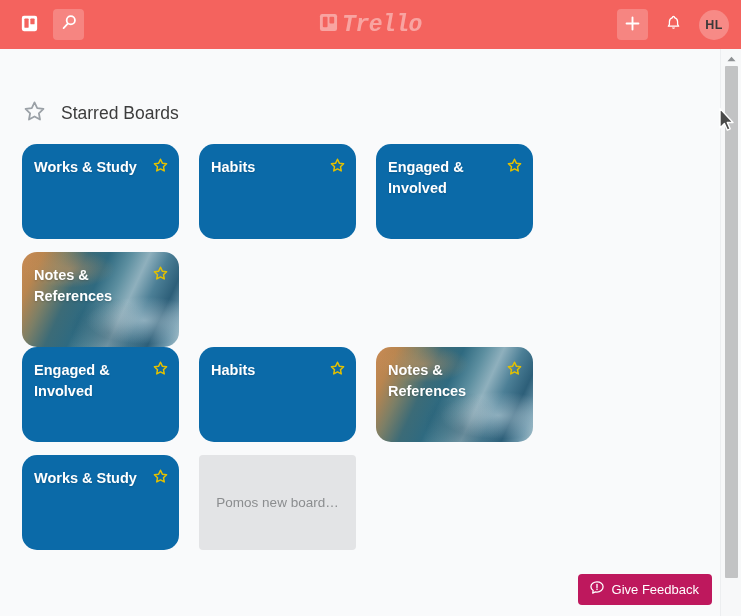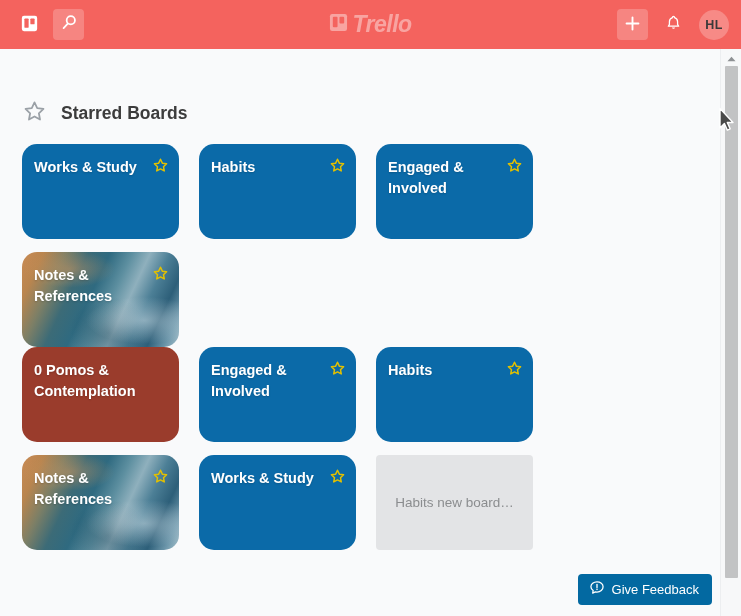--- a/index.html
+++ b/index.html
@@ -49,21 +49,21 @@
     justify-content: center;
     pointer-events: none;
   }
   .logo {
     display: flex;
     align-items: center;
     gap: 4px;
     opacity: 0.42;
   }
   .logo-text {
-    font-family: Liberation Sans, sans-serif;
+    font-family: Liberation Mono, monospace;
     font-style: italic;
     font-weight: 700;
     font-size: 23px;
     color: #ffffff;
     letter-spacing: -0.5px;
   }
 
   .header-right {
     position: absolute;
     right: 12px;
@@ -104,21 +104,21 @@
     align-items: center;
     gap: 14px;
     height: 34px;
     margin-top: 46px;
     margin-bottom: 14px;
   }
   .section-head.first { margin-top: 47px; }
   .section-title {
     font-size: 17.5px;
     color: #3c3c3c;
-    font-weight: 700;
+    font-weight: 400;
   }
 
   .board-grid {
     display: flex;
     flex-wrap: wrap;
     gap: 13px 20px;
   }
   .board {
     position: relative;
     width: 157px;
@@ -183,21 +183,21 @@
     font-size: 13.5px;
   }
 
   
   .feedback {
     position: absolute;
     right: 29px;
     bottom: 11px;
     height: 31px;
     padding: 0 13px 0 11px;
-    background: #0369a1;
+    background: #be185d;
     border: none;
     border-radius: 4px;
     color: #ffffff;
     font-size: 13px;
     display: flex;
     align-items: center;
     gap: 7px;
     cursor: pointer;
     font-family: "Liberation Sans", sans-serif;
   }
@@ -341,23 +341,20 @@
         <span class="board-star">
           <svg width="17" height="17" viewBox="0 0 24 24" aria-hidden="true">
             <path d="M12 3.2l2.6 5.5 6 .8-4.4 4.2 1.1 6-5.3-2.9-5.3 2.9 1.1-6L3.4 9.5l6-.8z" fill="none" stroke="#e3c000" stroke-width="2.1" stroke-linejoin="round"></path>
           </svg>
         </span>
       </div>
     </div>
 
 
     <div class="board-grid">
-      <div class="board" style="background:#9a3c2c">
-        <div class="board-title">0 Pomos &amp; Contemplation</div>
-      </div>
 
       <div class="board" style="background:#0b6aa8">
         <div class="board-title">Engaged &amp; Involved</div>
         <span class="board-star">
           <svg width="17" height="17" viewBox="0 0 24 24" aria-hidden="true">
             <path d="M12 3.2l2.6 5.5 6 .8-4.4 4.2 1.1 6-5.3-2.9-5.3 2.9 1.1-6L3.4 9.5l6-.8z" fill="none" stroke="#e3c000" stroke-width="2.1" stroke-linejoin="round"></path>
           </svg>
         </span>
       </div>
 
@@ -382,21 +379,21 @@
       <div class="board" style="background:#0b6aa8">
         <div class="board-title">Works &amp; Study</div>
         <span class="board-star">
           <svg width="17" height="17" viewBox="0 0 24 24" aria-hidden="true">
             <path d="M12 3.2l2.6 5.5 6 .8-4.4 4.2 1.1 6-5.3-2.9-5.3 2.9 1.1-6L3.4 9.5l6-.8z" fill="none" stroke="#e3c000" stroke-width="2.1" stroke-linejoin="round"></path>
           </svg>
         </span>
       </div>
 
       <div class="create-board">
-        <span class="create-board-label">Habits new board…</span>
+        <span class="create-board-label">Pomos new board…</span>
       </div>
     </div>
 
   </div>
 </div>
 
 <button class="feedback">
   <span>
     <svg width="16" height="16" viewBox="0 0 20 20" aria-hidden="true">
       <path d="M10 2.4c-4.2 0-7.6 2.7-7.6 6.1 0 1.9 1.1 3.6 2.8 4.7l-.6 3.3 3.3-1.7c.7.15 1.4.22 2.1.22 4.2 0 7.6-2.7 7.6-6.5S14.2 2.4 10 2.4z" fill="none" stroke="#ffffff" stroke-width="1.6" stroke-linejoin="round"></path>

